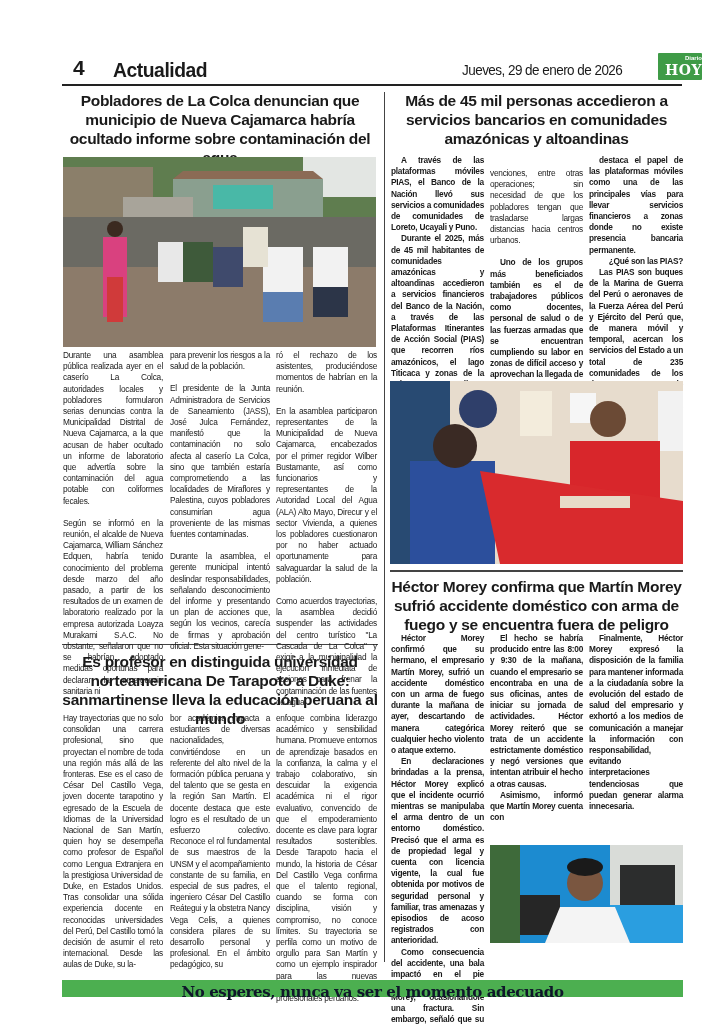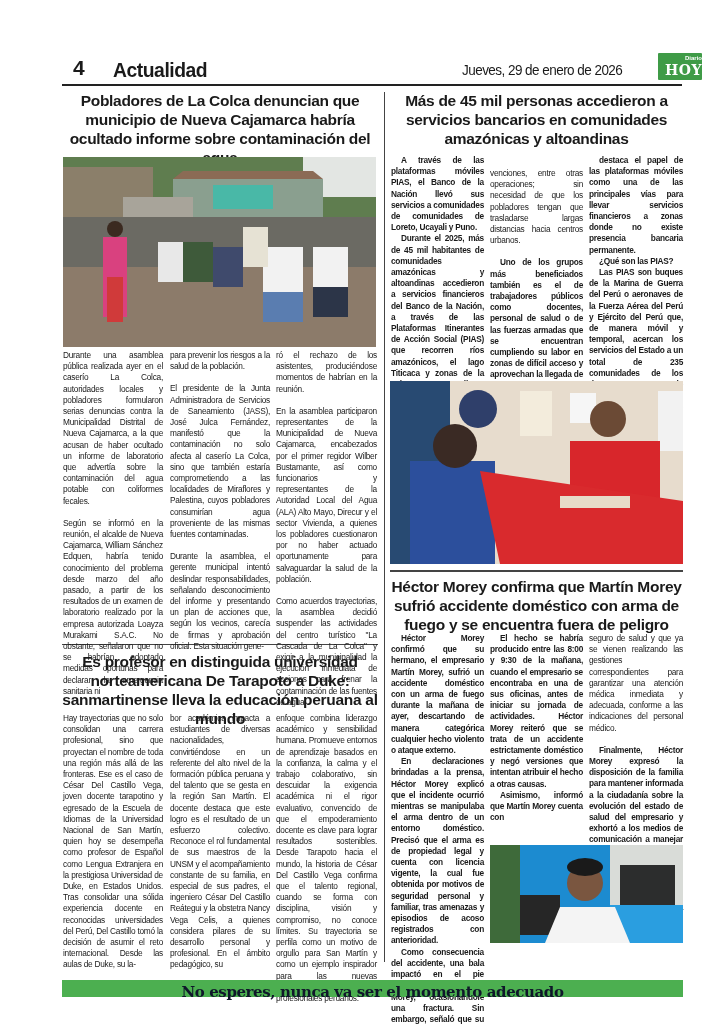--- a/index.html
+++ b/index.html
@@ -96,21 +96,21 @@
   <p class="ind">Durante el 2025, más de 45 mil habitantes de comunidades amazónicas y altoandinas accedieron a servicios financieros del Banco de la Nación, a través de las Plataformas Itinerantes de Acción Social (PIAS) que recorren ríos amazónicos, el lago Titicaca y zonas de la selva mediante embarcaciones y aeronaves.</p>
   <p class="ind">En total, se registraron más de 79 mil transacciones como retiros, depósitos, transferencias, cobro de pensiones y sub-</p>
 </div>
 <div class="abs body-col" style="left:490px; top:168px; width:93px;">
   <p>venciones, entre otras operaciones; sin necesidad de que los pobladores tengan que trasladarse largas distancias hacia centros urbanos.</p>
   <p class="ind">Uno de los grupos más beneficiados también es el de trabajadores públicos como docentes, personal de salud o de las fuerzas armadas que se encuentran cumpliendo su labor en zonas de difícil acceso y aprovechan la llegada de las PIAS para realizar de manera más fácil sus operaciones.</p>
   <p class="ind">El Banco de la Nación, entidad próxima a cumplir 60 años al servicio del país,</p>
 </div>
 <div class="abs body-col" style="left:589px; top:155px; width:94px;">
   <p class="ind">destaca el papel de las plataformas móviles como una de las principales vías para llevar servicios financieros a zonas donde no existe presencia bancaria permanente.</p>
-  <p class="ind" style="text-align:left;">¿Qué son las PIAS?</p>
+  <p class="ind" style="text-align:right;">¿Qué son las PIAS?</p>
   <p class="ind">Las PIAS son buques de la Marina de Guerra del Perú o aeronaves de la Fuerza Aérea del Perú y Ejército del Perú que, de manera móvil y temporal, acercan los servicios del Estado a un total de 235 comunidades de los departamentos de Loreto, Ucayali y Puno. Estas plataformas móviles forman parte del programa PAIS del Ministerio de Desarrollo e Inclusión Social.</p>
 </div>
 <div class="abs photo" style="left:390px; top:381px; width:293px; height:183px;">
   <svg width="293" height="183" viewBox="0 0 293 183">
     <rect width="293" height="183" fill="#e7dccd"></rect>
     <rect width="60" height="183" fill="#284a72"></rect>
     <circle cx="88" cy="28" r="19" fill="#2f3f6a"></circle>
     <rect x="130" y="10" width="32" height="45" fill="#f3ecdc"></rect>
     <rect x="180" y="12" width="26" height="30" fill="#f6f6f6"></rect>
     <rect x="268" y="10" width="25" height="60" fill="#f2f2f2"></rect>
@@ -127,21 +127,20 @@
 <div class="abs body-col" style="left:391px; top:633px; width:93px;">
   <p class="ind">Héctor Morey confirmó que su hermano, el empresario Martín Morey, sufrió un accidente doméstico con un arma de fuego durante la mañana de ayer, descartando de manera categórica cualquier hecho violento o ataque externo.</p>
   <p class="ind">En declaraciones brindadas a la prensa, Héctor Morey explicó que el incidente ocurrió mientras se manipulaba el arma dentro de un entorno doméstico. Precisó que el arma es de propiedad legal y cuenta con licencia vigente, la cual fue obtenida por motivos de seguridad personal y familiar, tras amenazas y episodios de acoso registrados con anterioridad.</p>
   <p class="ind">Como consecuencia del accidente, una bala impactó en el pie izquierdo de Martín Morey, ocasionándole una fractura. Sin embargo, señaló que su estado de salud es estable y que se encuentra fuera de peligro, bajo observación médi-</p>
 </div>
 <div class="abs body-col" style="left:490px; top:633px; width:93px;">
   <p class="ind">El hecho se habría producido entre las 8:00 y 9:30 de la mañana, cuando el empresario se encontraba en una de sus oficinas, antes de iniciar su jornada de actividades. Héctor Morey reiteró que se trata de un accidente estrictamente doméstico y negó versiones que intentan atribuir el hecho a otras causas.</p>
   <p class="ind">Asimismo, informó que Martín Morey cuenta con</p>
 </div>
 <div class="abs body-col" style="left:589px; top:633px; width:94px;">
-  <p>seguro de salud y que ya se vienen realizando las gestiones correspondientes para garantizar una atención médica inmediata y adecuada, conforme a las indicaciones del personal médico.</p>
   <p class="ind">Finalmente, Héctor Morey expresó la disposición de la familia para mantener informada a la ciudadanía sobre la evolución del estado de salud del empresario y exhortó a los medios de comunicación a manejar la información con responsabilidad, evitando interpretaciones tendenciosas que puedan generar alarma innecesaria.</p>
 </div>
 <div class="abs photo" style="left:490px; top:845px; width:193px; height:98px;">
   <svg width="193" height="98" viewBox="0 0 193 98">
     <rect width="193" height="98" fill="#1c8bd0"></rect>
     <rect width="30" height="98" fill="#3e6a3a"></rect>
     <rect x="120" y="0" width="73" height="60" fill="#d9dcd8"></rect>
     <rect x="130" y="20" width="55" height="40" fill="#2c2d2d"></rect>
     <rect x="120" y="60" width="73" height="38" fill="#2a9ee0"></rect>
     <rect x="30" y="50" width="40" height="40" fill="#262626"></rect>

